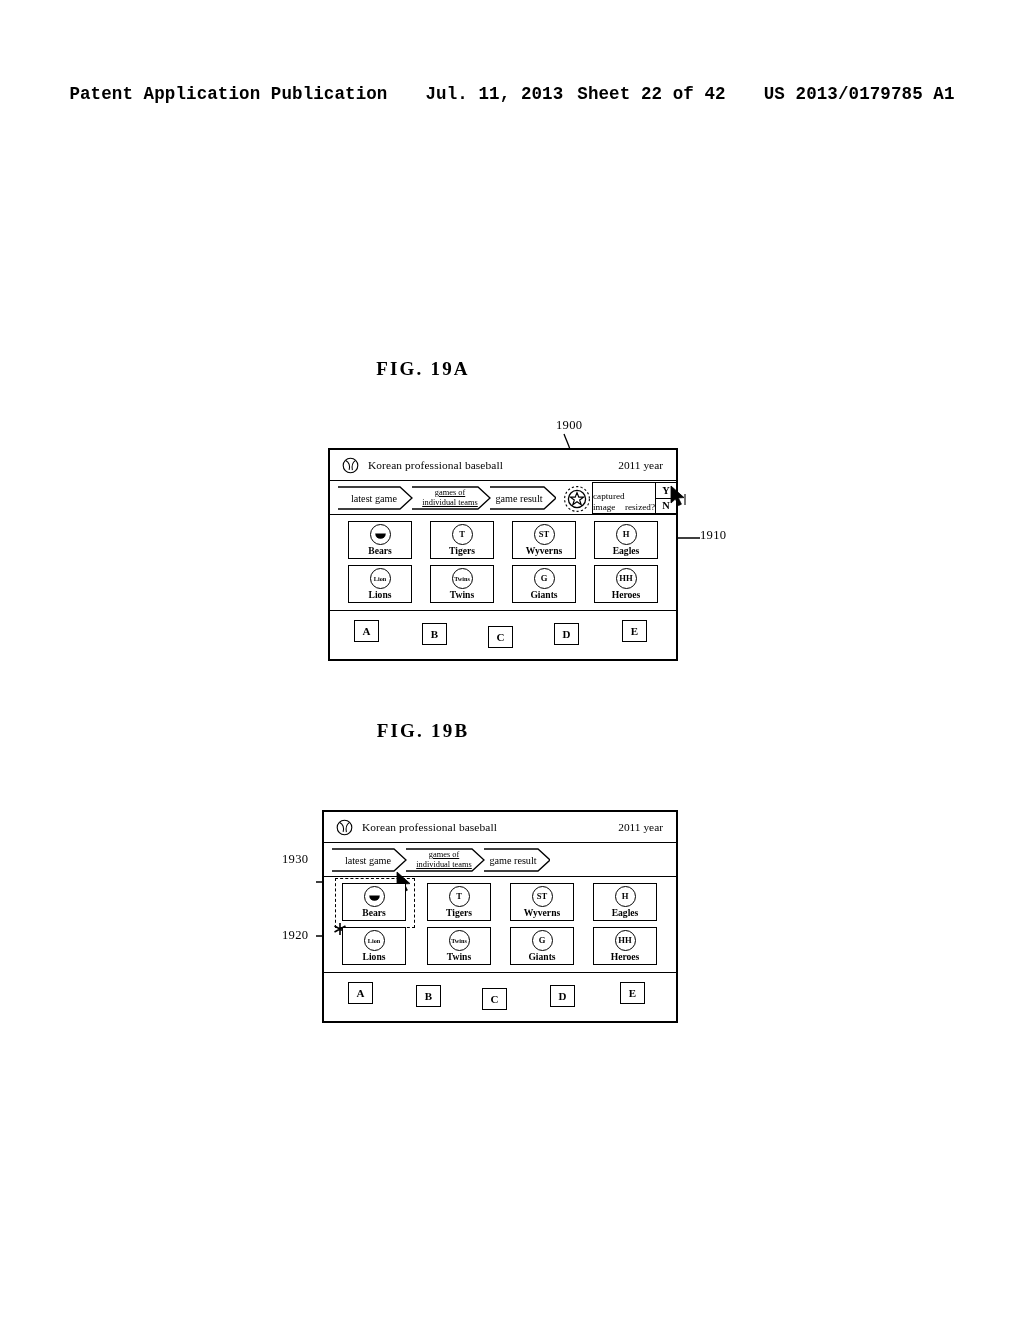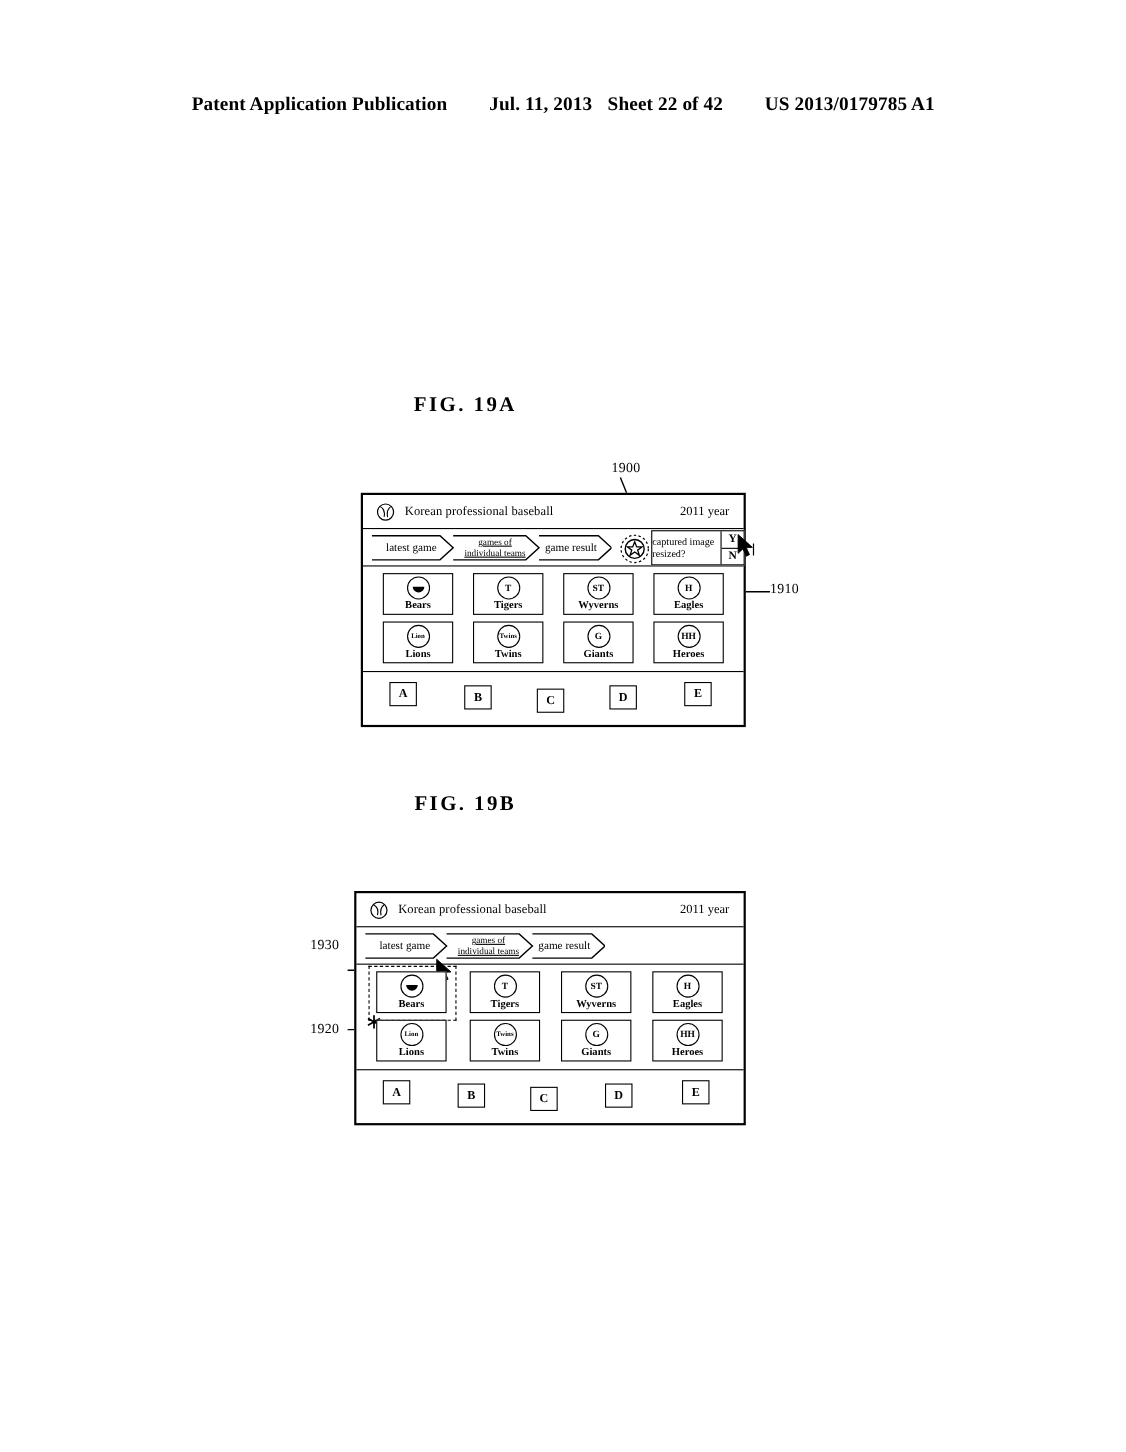--- a/index.html
+++ b/index.html
@@ -8,21 +8,21 @@
     font-family:"Liberation Serif", serif;
     color:#000;position:relative;overflow:hidden;
   }
   
   .pub-header{
     position:absolute;left:0;top:84px;width:1024px;
     display:flex;justify-content:center;align-items:baseline;
     font-family:"Liberation Serif", serif;
     font-weight:bold;font-size:17.5px;letter-spacing:.1px;
   }
-  .pub-header .seg{white-space:nowrap;}
+  .pub-header .seg{white-space:nowrap;font-family:Liberation Mono, monospace;}
   .pub-header .sp1{width:38px;display:inline-block;}
   .pub-header .sp2{width:14px;display:inline-block;}
   .pub-header .sp3{width:38px;display:inline-block;}
 
   
   .fig-caption{
     position:absolute;width:846px;text-align:center;
     font-family:"Liberation Serif", serif;
     font-weight:bold;font-size:19px;letter-spacing:2.2px;
   }
@@ -66,22 +66,22 @@
   .crumb-lbl.two{font-size:8.4px;text-decoration:underline;}
 
   
   .star-wrap{position:absolute;left:233px;top:4px;width:28px;height:28px;}
   .tooltip{
     position:absolute;left:262px;top:1px;
     width:85px;height:32px;border:1.4px solid #000;background:#fff;
     box-sizing:border-box;display:flex;
   }
   .tip-text{
-    flex:1;display:flex;flex-direction:column;justify-content:center;
-    align-items:flex-start;font-size:9.2px;line-height:1.22;
+    flex:1;display:flex;flex-direction:row;justify-content:center;
+    align-items:flex-end;font-size:9.2px;line-height:1.22;
     border-right:1.4px solid #000;
   }
   .tip-btns{width:20px;display:flex;flex-direction:column;}
   .tip-btn{
     flex:1;display:flex;align-items:center;justify-content:center;
     font-size:10.4px;font-weight:bold;
   }
   .tip-btn.top{border-bottom:1.4px solid #000;}
 
   

